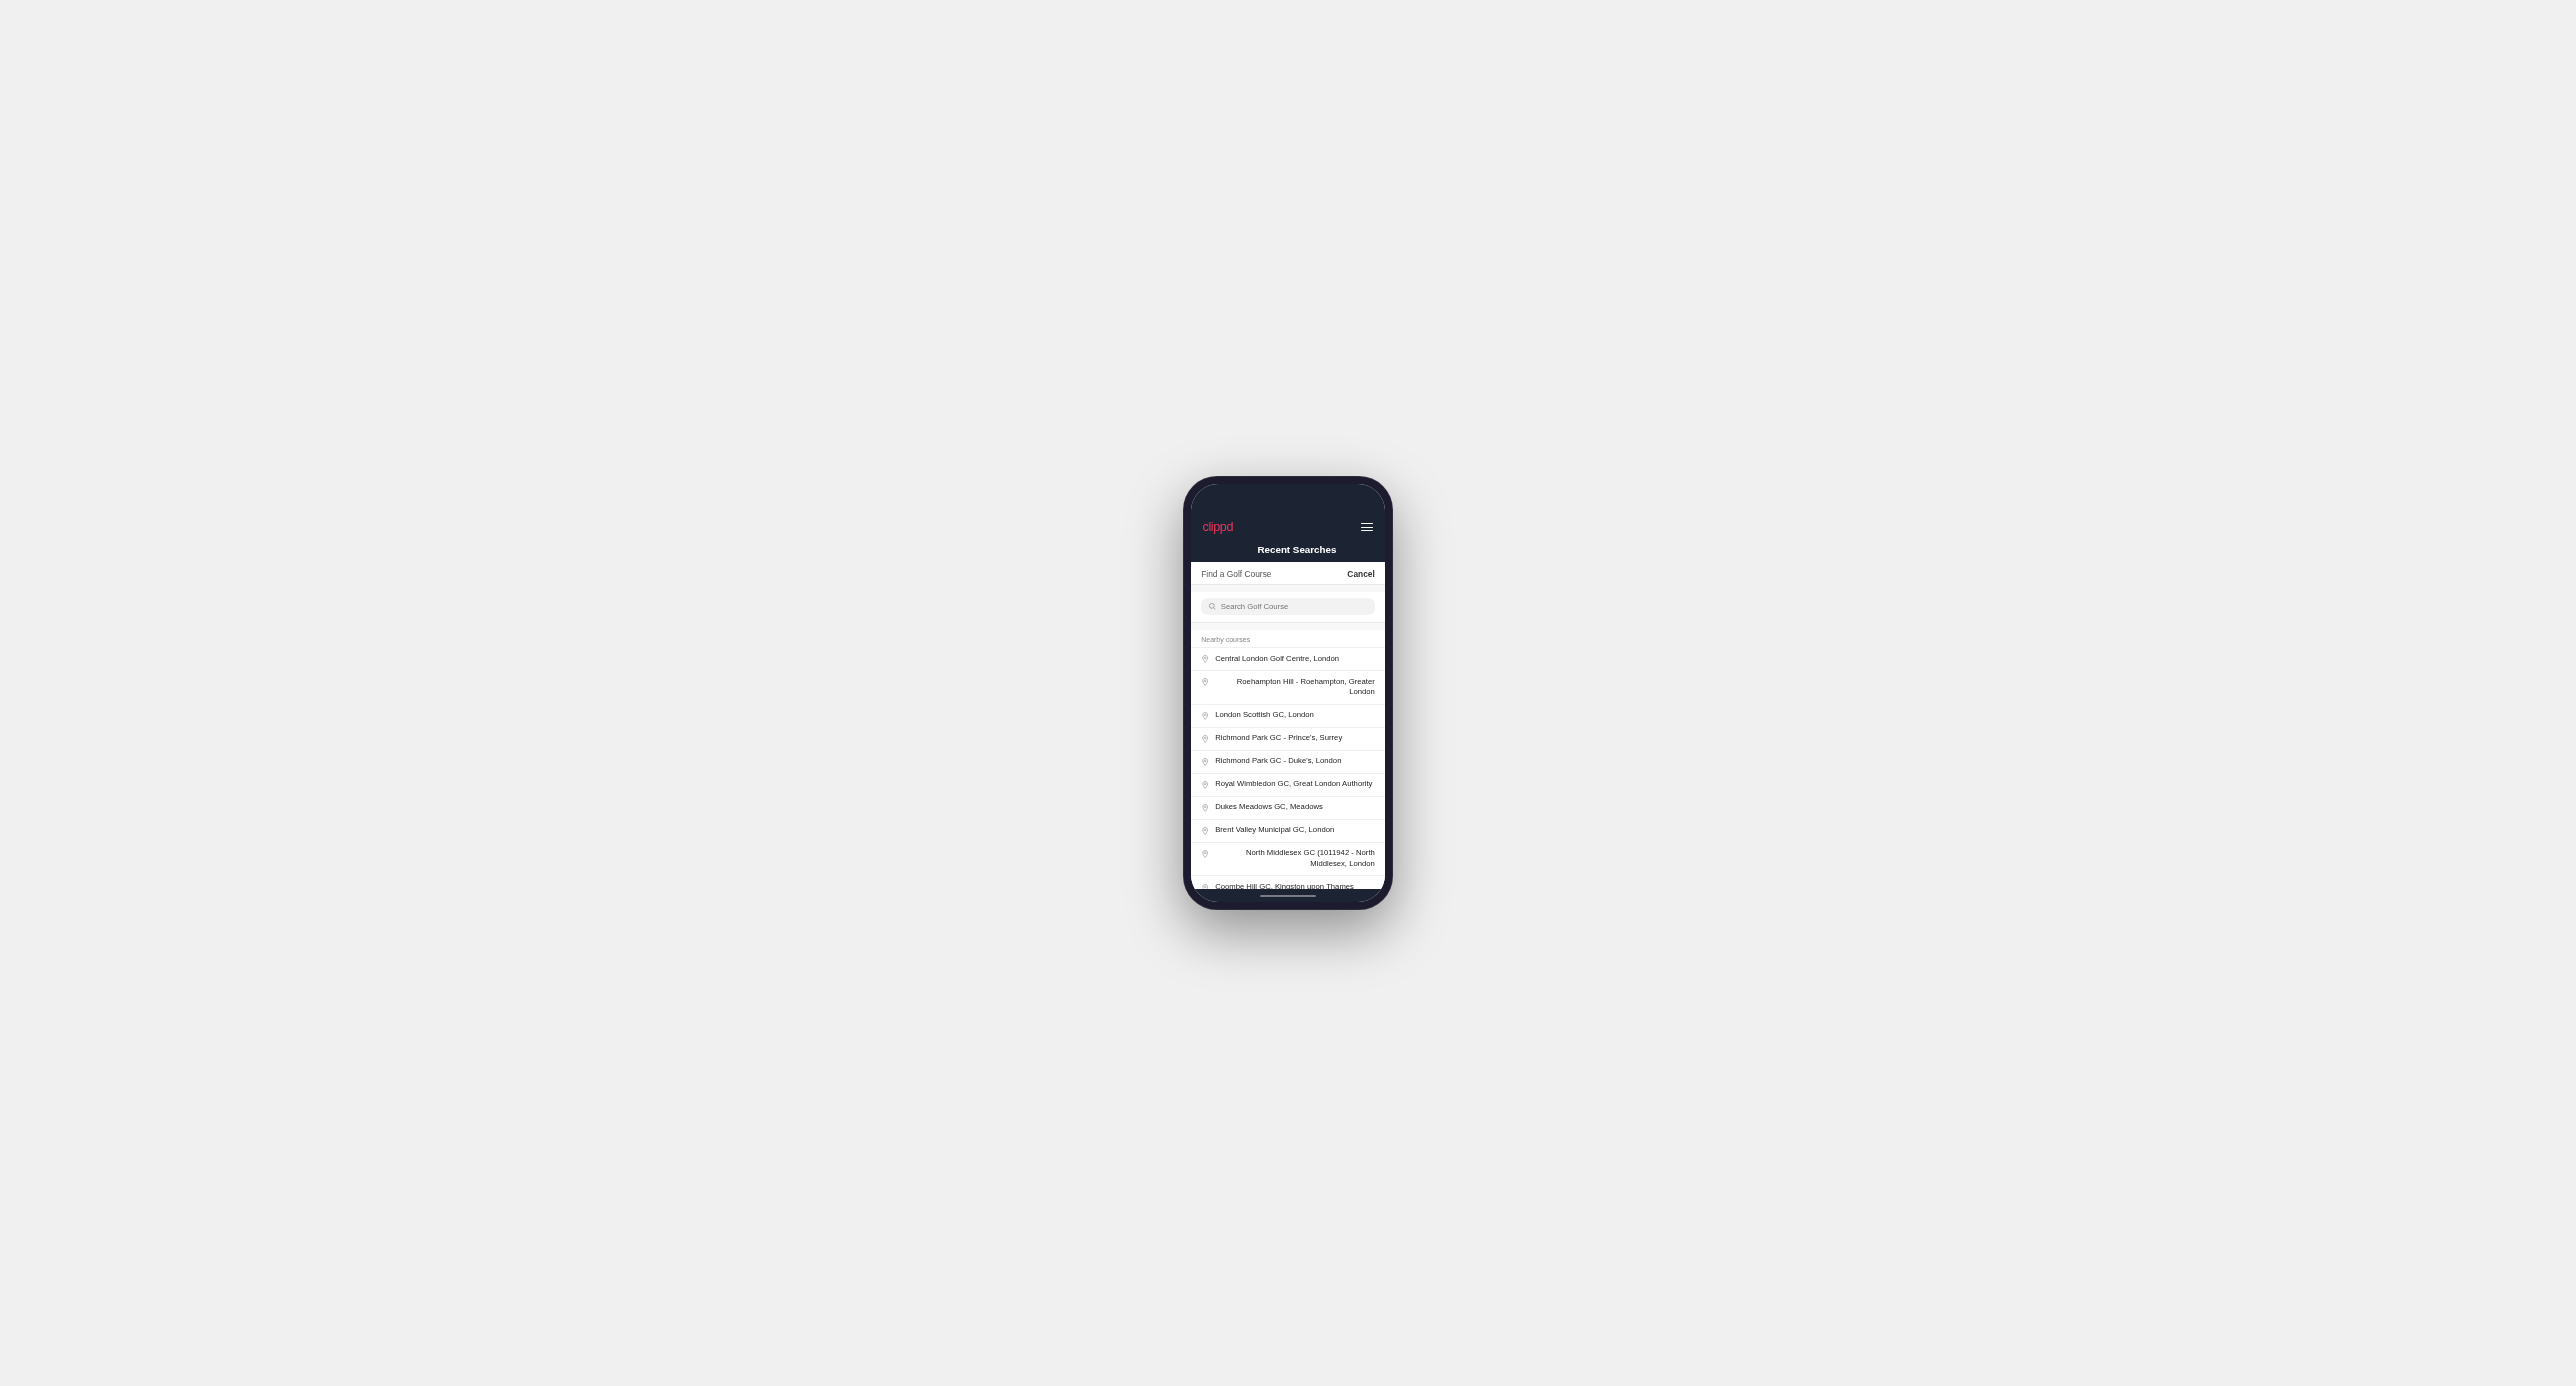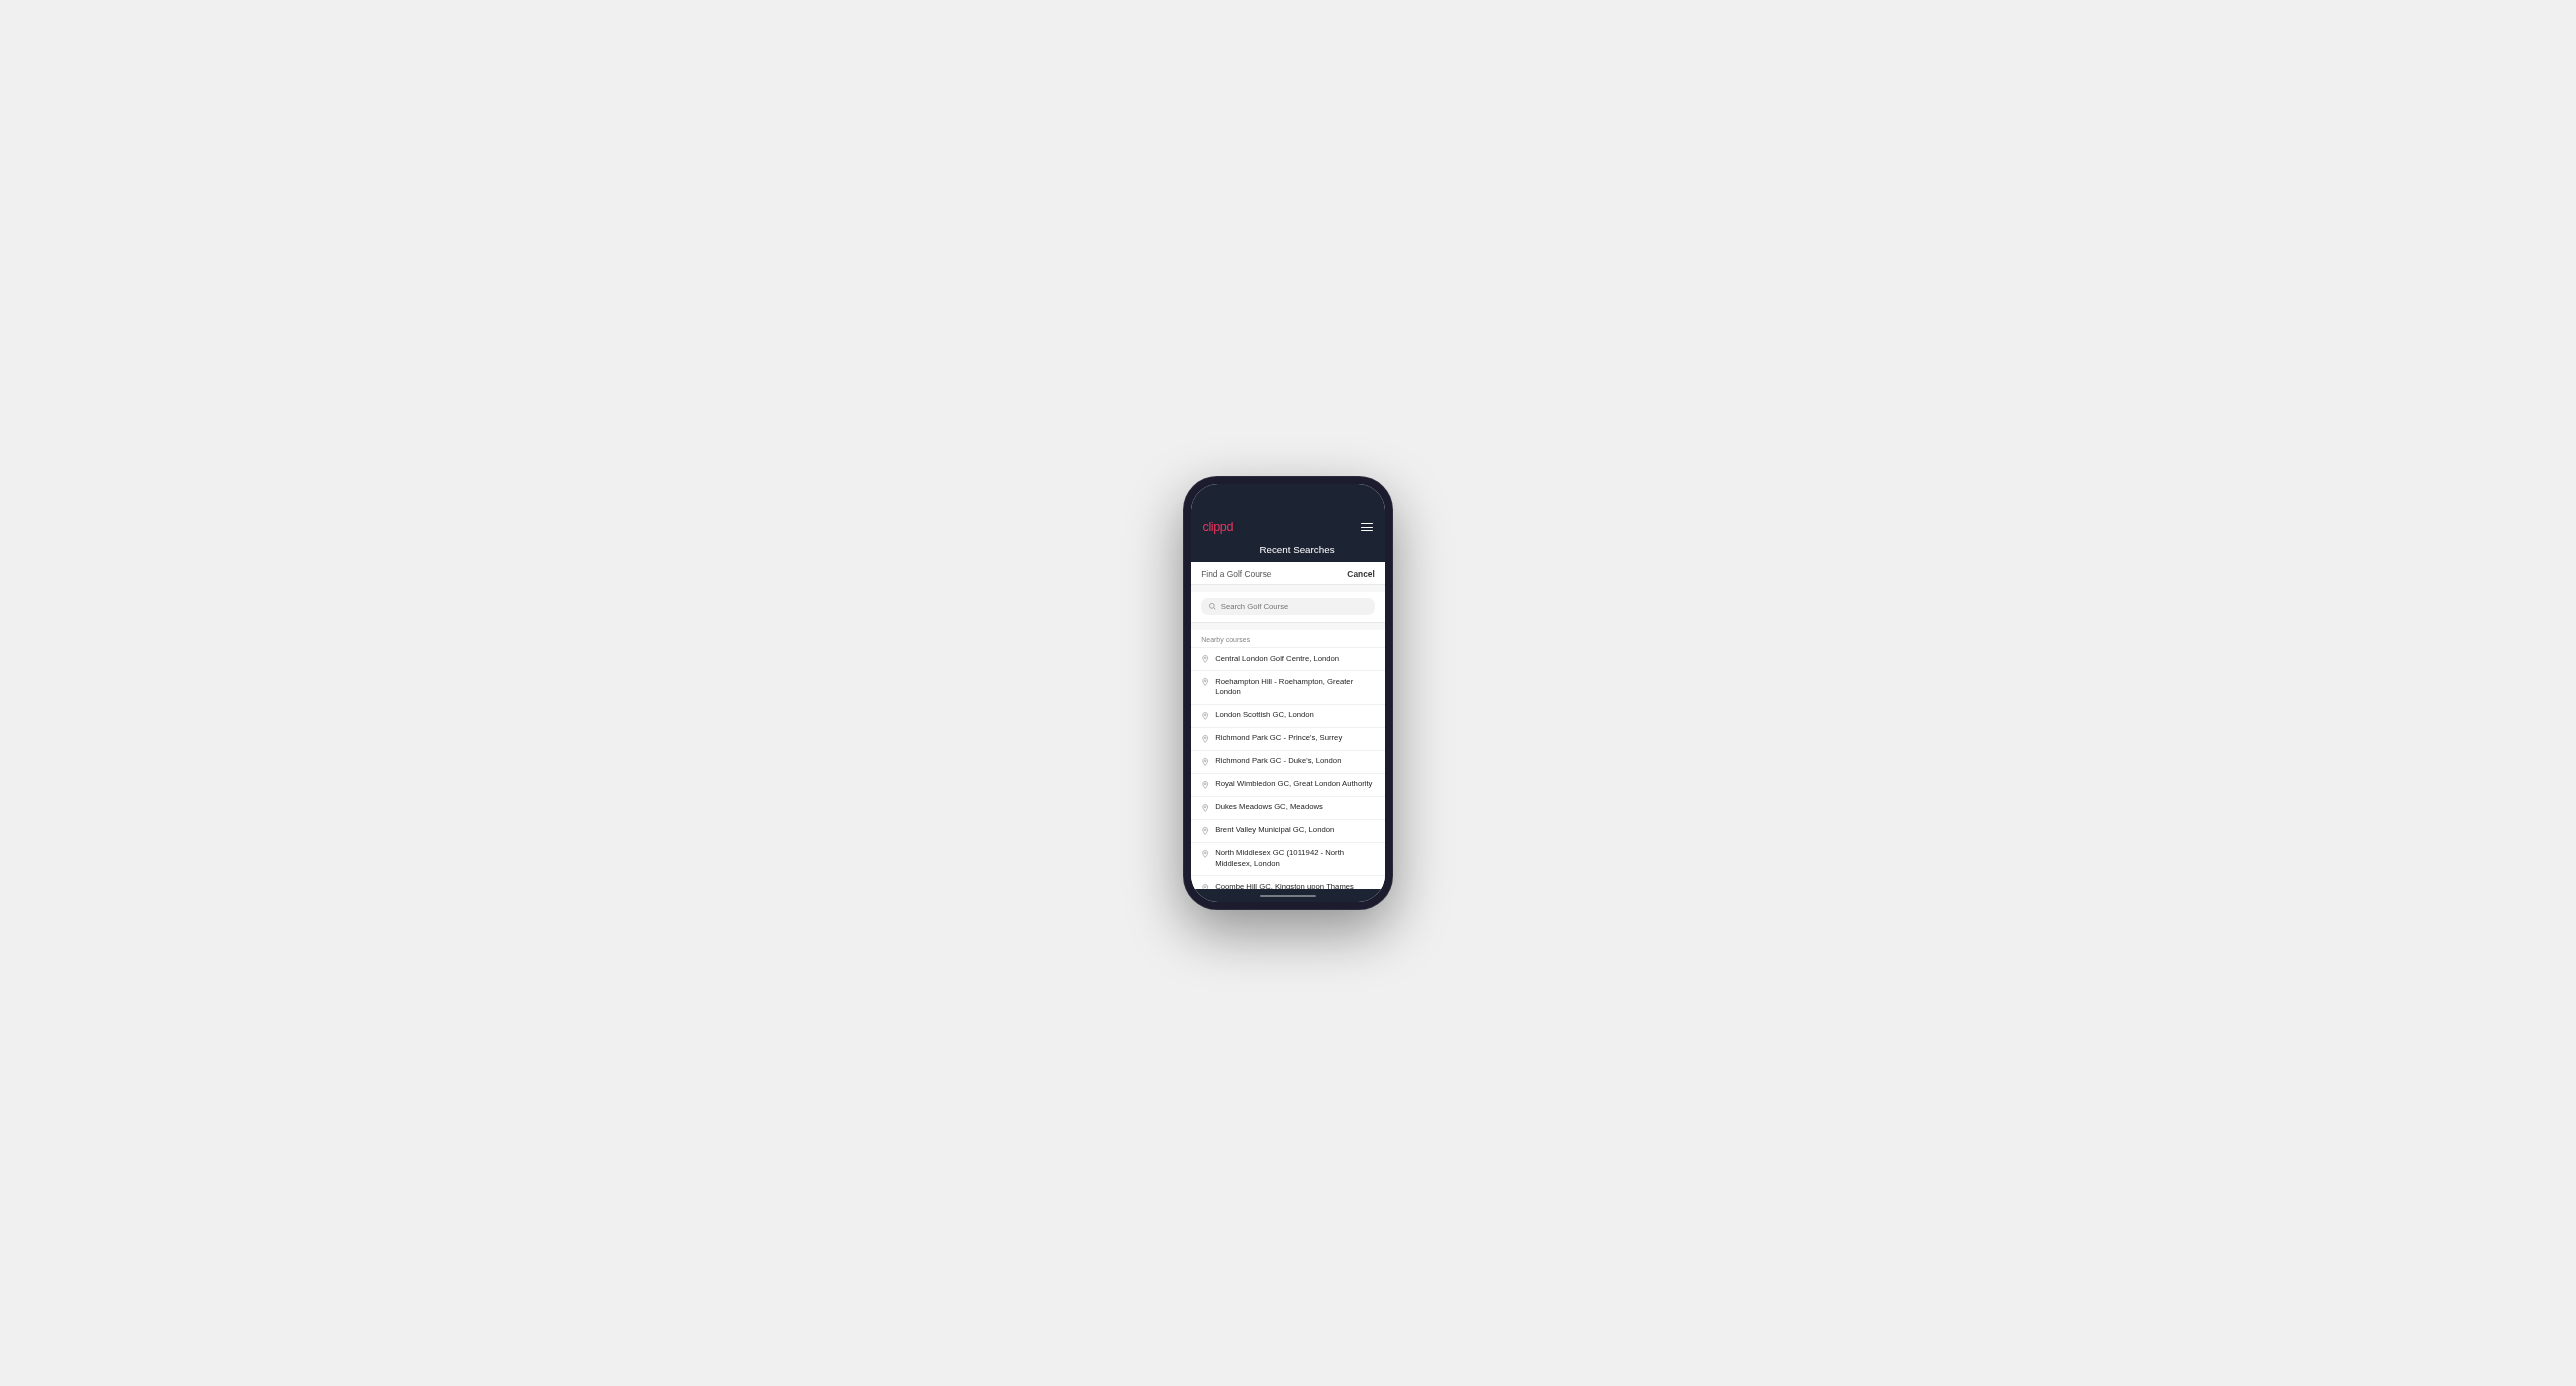--- a/index.html
+++ b/index.html
@@ -45,21 +45,21 @@
     }
     .header-logo {
       color: #e8365d;
       font-size: 12.6px;
       font-weight: 400;
       letter-spacing: -0.4px;
     }
     .header-title {
       color: #ffffff;
       font-size: 9.8px;
-      font-weight: 400;
+      font-weight: 700;
       margin-top: 44px;
     }
     .header-menu {
       display: flex;
       flex-direction: column;
       gap: 2.1px;
       cursor: pointer;
     }
     .header-menu span {
       display: block;
@@ -140,20 +140,21 @@
       text-transform: none;
       letter-spacing: 0;
     }
     .course-item {
       display: flex;
       align-items: flex-start;
       padding: 5.6px 9.8px;
       border-top: 0.7px solid #f0f0f0;
       cursor: pointer;
       gap: 5.6px;
+      text-align: right;
     }
     .pin-icon {
       width: 8.4px;
       height: 9.8px;
       flex-shrink: 0;
       margin-top: 0.7px;
       color: #999;
     }
     .course-name {
       font-size: 7.7px;

